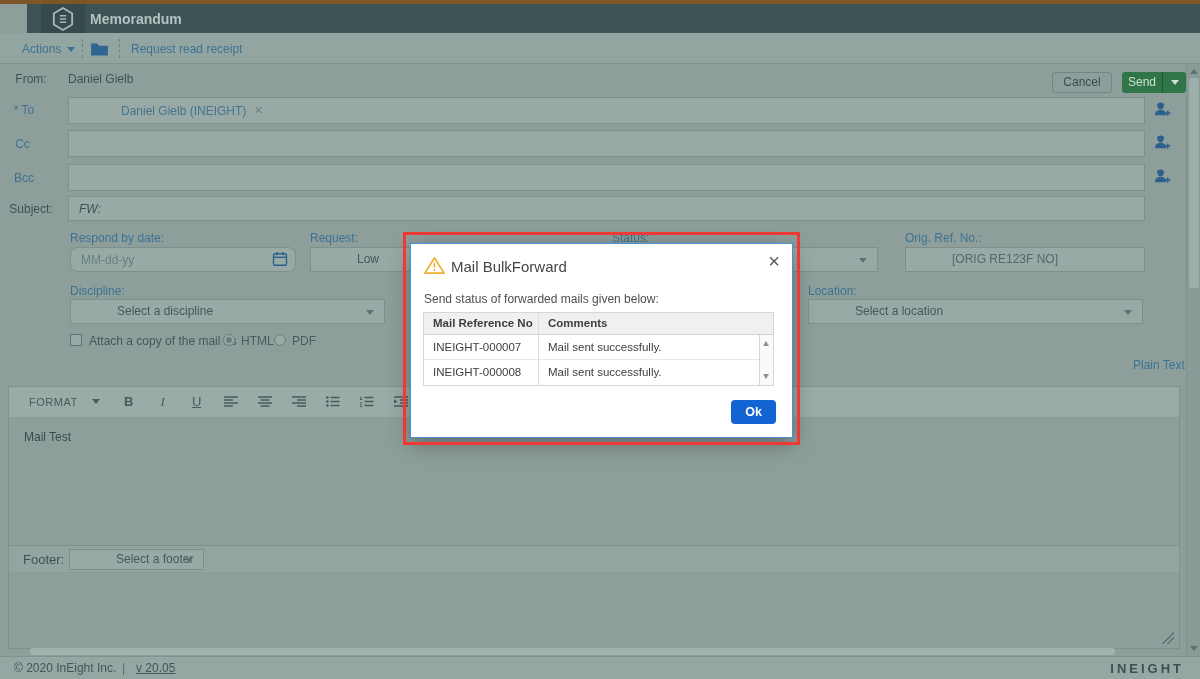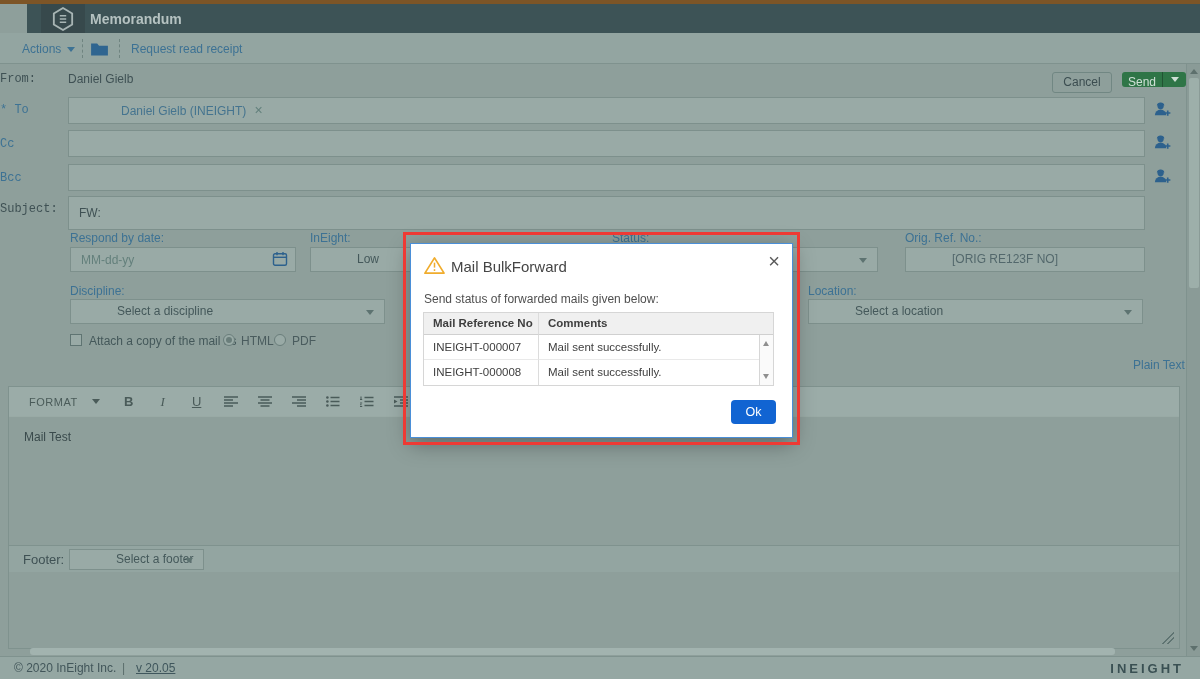--- a/index.html
+++ b/index.html
@@ -11,28 +11,28 @@
   
   .topline { position:absolute; left:0; top:0; width:1200px; height:4px; background:#7d5527; }
   .appbar { position:absolute; left:0; top:4px; width:1200px; height:29px; background:#3d5356;margin-left:27px; }
   .logo-tile { position:absolute; left:14px; top:0; width:44px; height:29px; background:#37494c; display:flex; align-items:center; justify-content:center; }
   .app-title { position:absolute; left:63px; top:7px; font-size:14px; font-weight:700; color:#b5c2c1; }
   .toolbar { position:absolute; left:0; top:33px; width:1200px; height:31px; background:#93a5a1; border-bottom:1px solid #7f928e; }
   .tb-item { position:absolute; top:9px; font-size:12px; color:#3d7294; }
   .tb-sep { position:absolute; top:6px; height:19px; border-left:1px dashed #6f8480; }
   .caret { display:inline-block; width:0; height:0; border-left:4px solid transparent; border-right:4px solid transparent; border-top:5px solid #3d7294; margin-left:6px; vertical-align:middle; }
   .btn-cancel { position:absolute; left:1052px; top:39px; width:60px; height:21px; border:1px solid #718783; border-radius:3px; background:transparent; color:#3b4d50; font-size:12px; text-align:center; line-height:19px; cursor:pointer; }
-  .btn-send { position:absolute; left:1122px; top:39px; width:64px; height:15px; border-radius:3px; background:#2f7547; display:flex; }
+  .btn-send { position:absolute; left:1122px; top:39px; width:64px; height:21px; border-radius:3px; background:#2f7547; display:flex; }
   .send-main { width:40px; text-align:center; font-size:12px; color:#cfe0d6; line-height:21px; }
   .send-arrow { width:24px; border-left:1px solid rgba(0,0,0,0.28); display:flex; align-items:center; justify-content:center; }
   .send-arrow .caret { border-top-color:#cfe0d6; margin-left:0; }
   
   .lbl { position:absolute; font-size:12px; color:#3d7294; }
   .lbl-dark { position:absolute; font-size:12px; color:#3f5154; }
-  .rlbl { text-align:left;font-family:Liberation Mono, monospace; }
+  .rlbl { text-align:center; }
   .field { position:absolute; background:#99aaa6; border:1px solid #7d908c;padding-left:36px; }
   .field-text { font-size:12px; color:#44585a; line-height:23px; padding-left:10px; white-space:nowrap; overflow:hidden; }
   input.fld { position:absolute; background:#99aaa6; border:1px solid #7d908c; font-family:"Liberation Sans",sans-serif; font-size:12px; color:#3f5154; padding-left:10px; outline:none; }
   input.fld::placeholder { color:#64807c; opacity:1; }
   .darr { position:absolute; right:10px; top:50%; margin-top:-2px; width:0; height:0; border-left:4px solid transparent; border-right:4px solid transparent; border-top:5px solid #5d7371; }
   .chip { font-size:12px; color:#45748f; line-height:25px; padding-left:16px; white-space:nowrap; }
   .chip-x { color:#62807c; font-size:14px; margin-left:8px; cursor:pointer; }
   .icon-btn { position:absolute; cursor:pointer; }
   .cbox { position:absolute; width:12px; height:12px; border:1px solid #5f7472; background:#99aaa6; }
   .radio { position:absolute; width:12px; height:12px; border:1px solid #6a7e7b; border-radius:50%; background:#99aaa6; }
@@ -71,21 +71,21 @@
   .mtable { position:absolute; left:12px; top:68px; width:351px; border:1px solid #d6d6d6;
     display:grid; grid-template-columns:115px 220px 14px; grid-template-rows:22px 25px 25px; }
   .th { background:#f0f0f0; border-bottom:1px solid #d0d0d0; font-size:11.5px; font-weight:700; color:#3e3e3e; line-height:21px; padding-left:9px; }
   .td { font-size:11.5px; color:#3e3e3e; line-height:25px; padding-left:9px; background:#fff; white-space:nowrap; overflow:hidden; }
   .c1 { border-right:1px solid #dcdcdc; }
   .r1 { border-bottom:1px solid #e9e9e9; }
   .tscroll { grid-column:3; grid-row:2/4; background:#fafafa; border-left:1px solid #d6d6d6; position:relative; }
   .ts-up, .ts-down { position:absolute; left:3px; width:0; height:0; border-left:3.5px solid transparent; border-right:3.5px solid transparent; }
   .ts-up { top:6px; border-bottom:5px solid #8f8f8f; }
   .ts-down { bottom:6px; border-top:5px solid #8f8f8f; }
-  .btn-ok { position:absolute; right:16px; bottom:13px; width:45px; height:24px; background:#1164d2; border:none; border-radius:4px; color:#fff; font-size:12.5px; font-weight:400; cursor:pointer; }
+  .btn-ok { position:absolute; right:16px; bottom:13px; width:45px; height:24px; background:#1164d2; border:none; border-radius:4px; color:#fff; font-size:12.5px; font-weight:700; cursor:pointer; }
   
   .annotation { position:absolute; left:403px; top:232px; width:397px; height:213px; border:3px solid #ee3a34; z-index:60; pointer-events:none; }
   svg { display:block; }
 </style>
 </head>
 <body>
 
 <div id="screen">
 
   <div class="topline"></div>
@@ -160,33 +160,33 @@
       <svg width="19" height="16" viewBox="0 0 20 16">
           <circle cx="8" cy="5" r="3.2" fill="#2d618d"></circle>
           <path d="M8 1.2 a4 4 0 0 1 4 3 h-8 a4 4 0 0 1 4 -3" fill="#2d618d"></path>
           <path d="M2 14.5 a6 6 0 0 1 12 0 Z" fill="#2d618d"></path>
           <path d="M15.5 9.5 v5.5 M12.7 12.2 h5.6" stroke="#2d618d" stroke-width="1.7"></path>
         </svg>
     </span>
   </div>
 
   <div class="lbl-dark rlbl" style="left:0; top:202px; width:62px;">Subject:</div>
-  <input class="fld" style="left: 68px; top: 196px; width: 1077px; height: 34px;" value="FW:">
+  <input class="fld" style="left: 68px; top: 196px; width: 1077px; height: 25px; font-style: italic;" value="FW:">
 
   <div class="lbl" style="left:70px; top:231px;">Respond by date:</div>
-  <input class="fld" style="left: 70px; top: 247px; width: 226px; height: 25px;" placeholder="MM-dd-yy">
+  <input class="fld" style="left: 70px; top: 247px; width: 226px; height: 25px; border-radius: 8px;" placeholder="MM-dd-yy">
   <div class="icon-btn" style="left:272px; top:251px;">
     <svg width="16" height="16" viewBox="0 0 16 16">
         <rect x="1.5" y="2.8" width="13" height="11.5" rx="1.5" fill="none" stroke="#2d618d" stroke-width="1.4"></rect>
         <path d="M1.5 6.3 h13" stroke="#2d618d" stroke-width="1.4"></path>
         <path d="M5 1 v3.2 M11 1 v3.2" stroke="#2d618d" stroke-width="1.4"></path>
       </svg>
   </div>
 
-  <div class="lbl" style="left:310px; top:231px;">InEight:</div>
+  <div class="lbl" style="left:310px; top:231px;">Request:</div>
   <div class="field" style="left:310px; top:247px; width:285px; height:25px;">
     <div class="field-text">Low</div>
     <span class="darr"></span>
   </div>
 
   <div class="lbl" style="left:612px; top:231px;">Status:</div>
   <div class="field" style="left:612px; top:247px; width:266px; height:25px;">
     <span class="darr"></span>
   </div>
 

